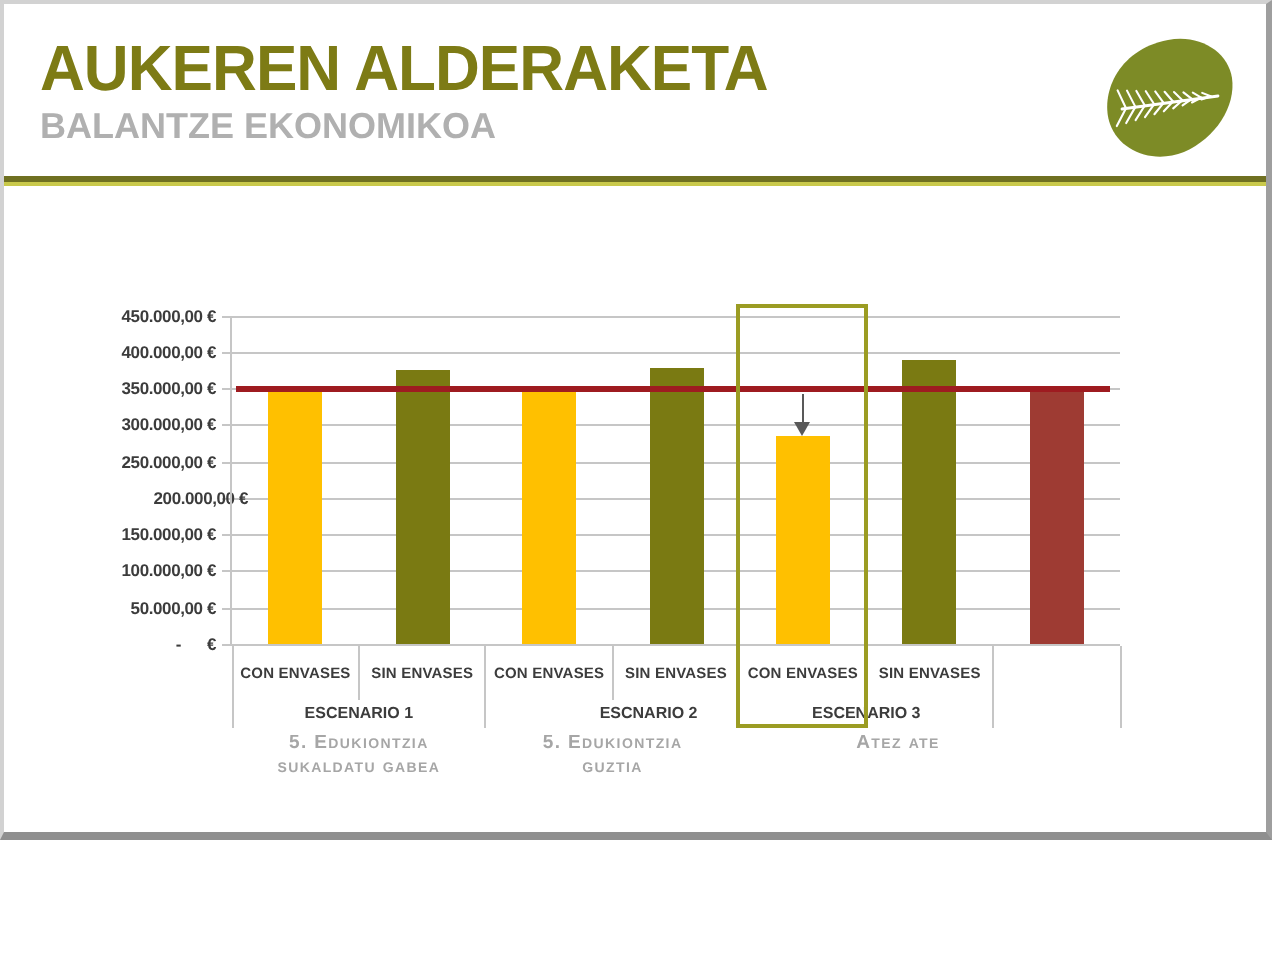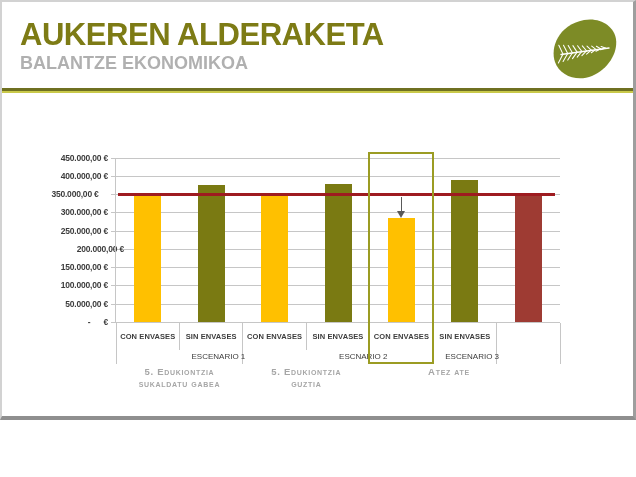--- a/index.html
+++ b/index.html
@@ -27,22 +27,22 @@
   .ylabel{
     position:absolute; text-align:right; font-size:8.5px; font-weight:700;
     white-space:pre; letter-spacing:-0.2px;
   }
   .catlabel{
     position:absolute; display:flex; align-items:center; justify-content:center;
     font-size:7.5px; font-weight:700; line-height:9px;
     letter-spacing:0.1px;
   }
   .grouplabel{
-    position:absolute; text-align:right; font-size:8px; font-weight:400;
-    white-space:nowrap; transform:translateX(-50%);margin-left:39px;
+    position:absolute; text-align:right; font-size:8px; font-weight:700;
+    white-space:nowrap; transform:translateX(-50%);
   }
   .caption{
     position:absolute; text-align:center; font-size:9.5px; font-weight:700;
     font-variant:small-caps; letter-spacing:0.7px; line-height:11.5px;
     white-space:nowrap; transform:translateX(-50%);
   }
   .abs{position:absolute;}
 </style>
 </head>
 <body>
@@ -82,21 +82,21 @@
 
   <div id="chart" class="abs" style="left:0;top:0;width:636px;height:477px;">
       <div class="abs" style="left: 114px; top: 155.5px; width: 444px; height: 1px; background: rgb(198, 198, 198);"></div>
       <div class="abs" style="left: 109px; top: 155.5px; width: 5px; height: 1px; background: rgb(198, 198, 198);"></div>
       <div class="ylabel" style="left: 40px; top: 150.5px; width: 66px; color: rgb(60, 60, 60);">450.000,00 €</div>
       <div class="abs" style="left: 114px; top: 173.778px; width: 444px; height: 1px; background: rgb(198, 198, 198);"></div>
       <div class="abs" style="left: 109px; top: 173.778px; width: 5px; height: 1px; background: rgb(198, 198, 198);"></div>
       <div class="ylabel" style="left: 40px; top: 168.778px; width: 66px; color: rgb(60, 60, 60);">400.000,00 €</div>
       <div class="abs" style="left: 114px; top: 192.056px; width: 444px; height: 1px; background: rgb(198, 198, 198);"></div>
       <div class="abs" style="left: 109px; top: 192.056px; width: 5px; height: 1px; background: rgb(198, 198, 198);"></div>
-      <div class="ylabel" style="left: 40px; top: 187.056px; width: 66px; color: rgb(60, 60, 60); text-align: center;">350.000,00 €</div>
+      <div class="ylabel" style="left: 40px; top: 187.056px; width: 66px; color: rgb(60, 60, 60);">350.000,00 €</div>
       <div class="abs" style="left: 114px; top: 210.333px; width: 444px; height: 1px; background: rgb(198, 198, 198);"></div>
       <div class="abs" style="left: 109px; top: 210.333px; width: 5px; height: 1px; background: rgb(198, 198, 198);"></div>
       <div class="ylabel" style="left: 40px; top: 205.333px; width: 66px; color: rgb(60, 60, 60);">300.000,00 €</div>
       <div class="abs" style="left: 114px; top: 228.611px; width: 444px; height: 1px; background: rgb(198, 198, 198);"></div>
       <div class="abs" style="left: 109px; top: 228.611px; width: 5px; height: 1px; background: rgb(198, 198, 198);"></div>
       <div class="ylabel" style="left: 40px; top: 223.611px; width: 66px; color: rgb(60, 60, 60);">250.000,00 €</div>
       <div class="abs" style="left: 114px; top: 246.889px; width: 444px; height: 1px; background: rgb(198, 198, 198);"></div>
       <div class="abs" style="left: 109px; top: 246.889px; width: 5px; height: 1px; background: rgb(198, 198, 198);"></div>
       <div class="ylabel" style="left: 56px; top: 241.889px; width: 66px; color: rgb(60, 60, 60);">200.000,00 €</div>
       <div class="abs" style="left: 114px; top: 265.167px; width: 444px; height: 1px; background: rgb(198, 198, 198);"></div>

